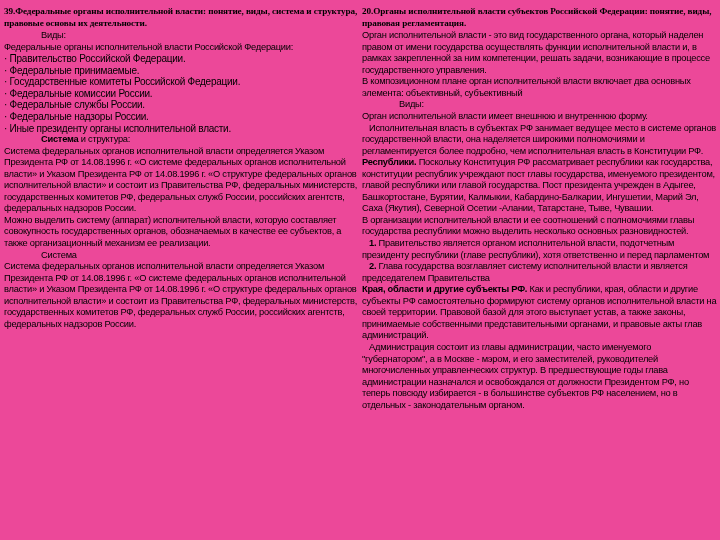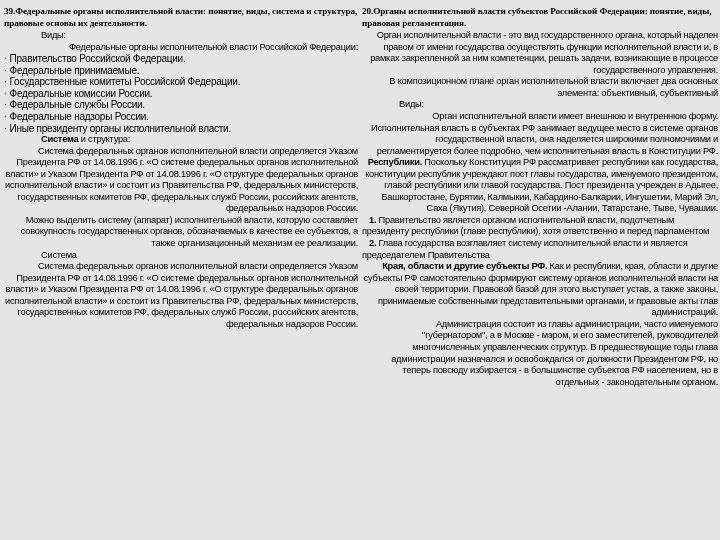--- a/index.html
+++ b/index.html
@@ -12,21 +12,21 @@
     width: 720px;
     height: 540px;
     overflow: hidden;
     font-family: "Liberation Sans", "DejaVu Sans", sans-serif;
     color: #000000;
   }
   .page {
     position: relative;
     width: 720px;
     height: 540px;
-    background: #e5e5e5;
+    background: #ec4899;
     box-sizing: border-box;
     display: flex;
     align-items: flex-start;
     padding: 6px 0 0 0;
   }
   .column {
     box-sizing: border-box;
     width: 360px;
     padding: 0 2px 0 4px;
   }
@@ -41,21 +41,21 @@
     line-height: 11.6px;
     letter-spacing: -0.1px;
     margin: 0 0 1px 0;
     text-align: left;
     word-spacing: 0px;
   }
   .para {
     font-size: 9.3px;
     line-height: 11.55px;
     margin: 0;
-    text-align: right;
+    text-align: left;
     letter-spacing: -0.25px;
     white-space: pre-wrap;
   }
   .para.indent {
     text-indent: 7px;
   }
   .para b {
     font-weight: bold;
   }
   .bullet {
@@ -137,20 +137,21 @@
 
     <div class="sublabel">Виды:</div>
 
     <div class="para">Орган исполнительной власти имеет внешнюю и внутреннюю форму.</div>
 
 
     <div class="para indent">Исполнительная власть в субъектах РФ занимает ведущее место в системе органов государственной власти, она наделяется широкими полномочиями и регламентируется более подробно, чем исполнительная власть в Конституции РФ.</div>
 
     <div class="para"><b>Республики.</b><span> Поскольку Конституция РФ рассматривает республики как государства, конституции республик учреждают пост главы государства, именуемого президентом, главой республики или главой государства. Пост президента учрежден в Адыгее, Башкортостане, Бурятии, Калмыкии, Кабардино-Балкарии, Ингушетии, Марий Эл, Саха (Якутия), Северной Осетии -Алании, Татарстане, Тыве, Чувашии.</span></div>
 
+    <div class="para">В организации исполнительной власти и ее соотношений с полномочиями главы государства республики можно выделить несколько основных разновидностей.</div>
 
     <div class="numbered"><b>1.</b><span> Правительство является органом исполнительной власти, подотчетным президенту республики (главе республики), хотя ответственно и перед парламентом</span></div>
 
     <div class="numbered"><b>2.</b><span> Глава государства возглавляет систему исполнительной власти и является председателем Правительства</span></div>
 
 
     <div class="para"><b>Края, области и другие субъекты РФ.</b><span> Как и республики, края, области и другие субъекты РФ самостоятельно формируют систему органов исполнительной власти на своей территории. Правовой базой для этого выступает устав, а также законы, принимаемые собственными представительными органами, и правовые акты глав администраций.</span></div>
 
     <div class="para indent">Администрация состоит из главы администрации, часто именуемого "губернатором", а в Москве - мэром, и его заместителей, руководителей многочисленных управленческих структур. В предшествующие годы глава администрации назначался и освобождался от должности Президентом РФ, но теперь повсюду избирается - в большинстве субъектов РФ населением, но в отдельных - законодательным органом.</div>
 

